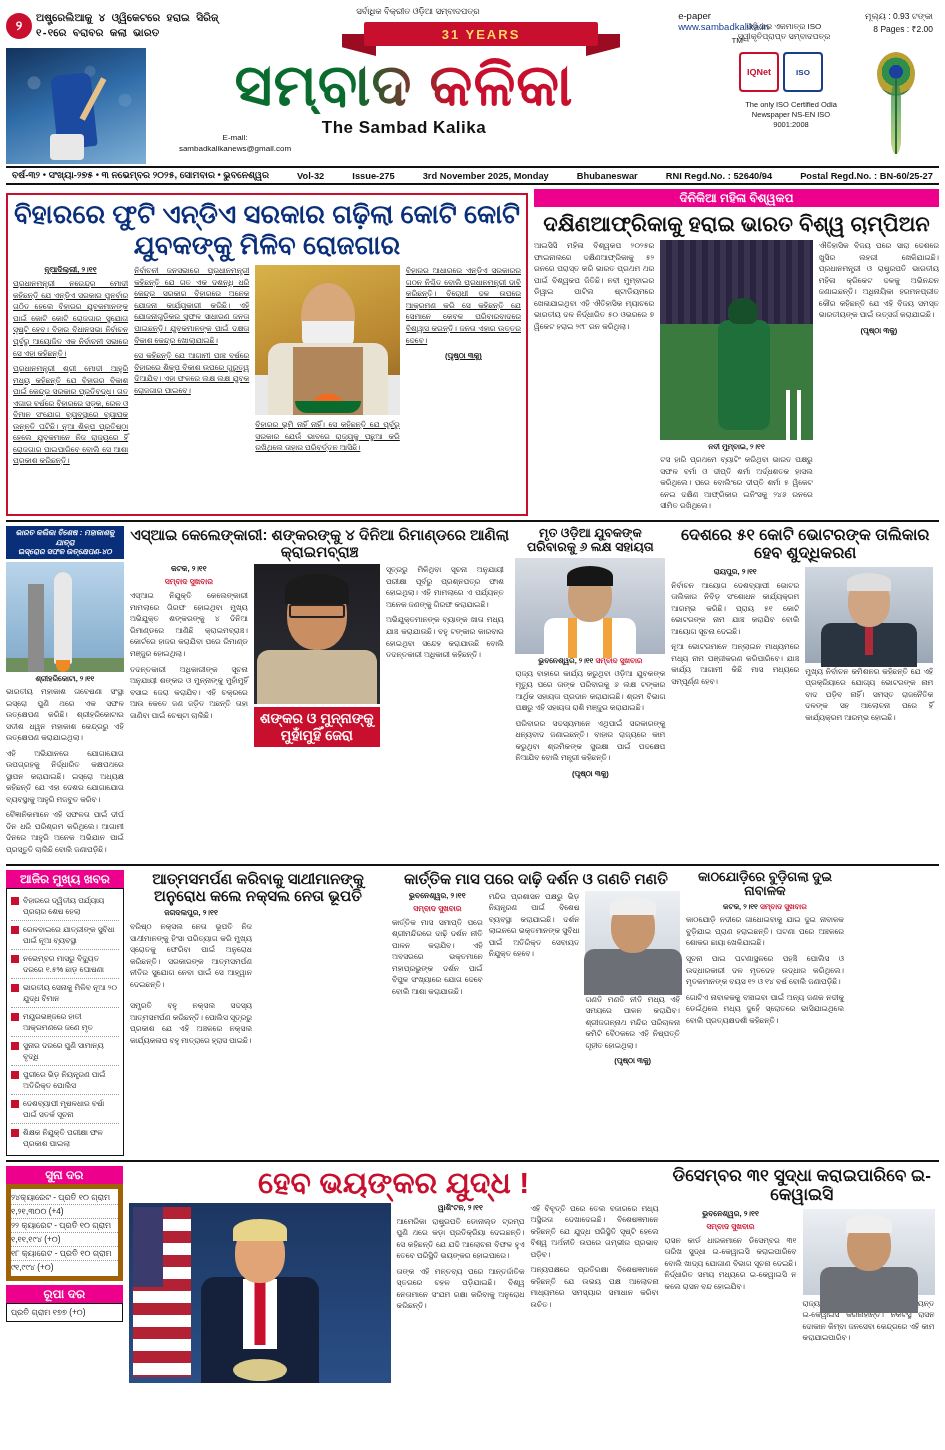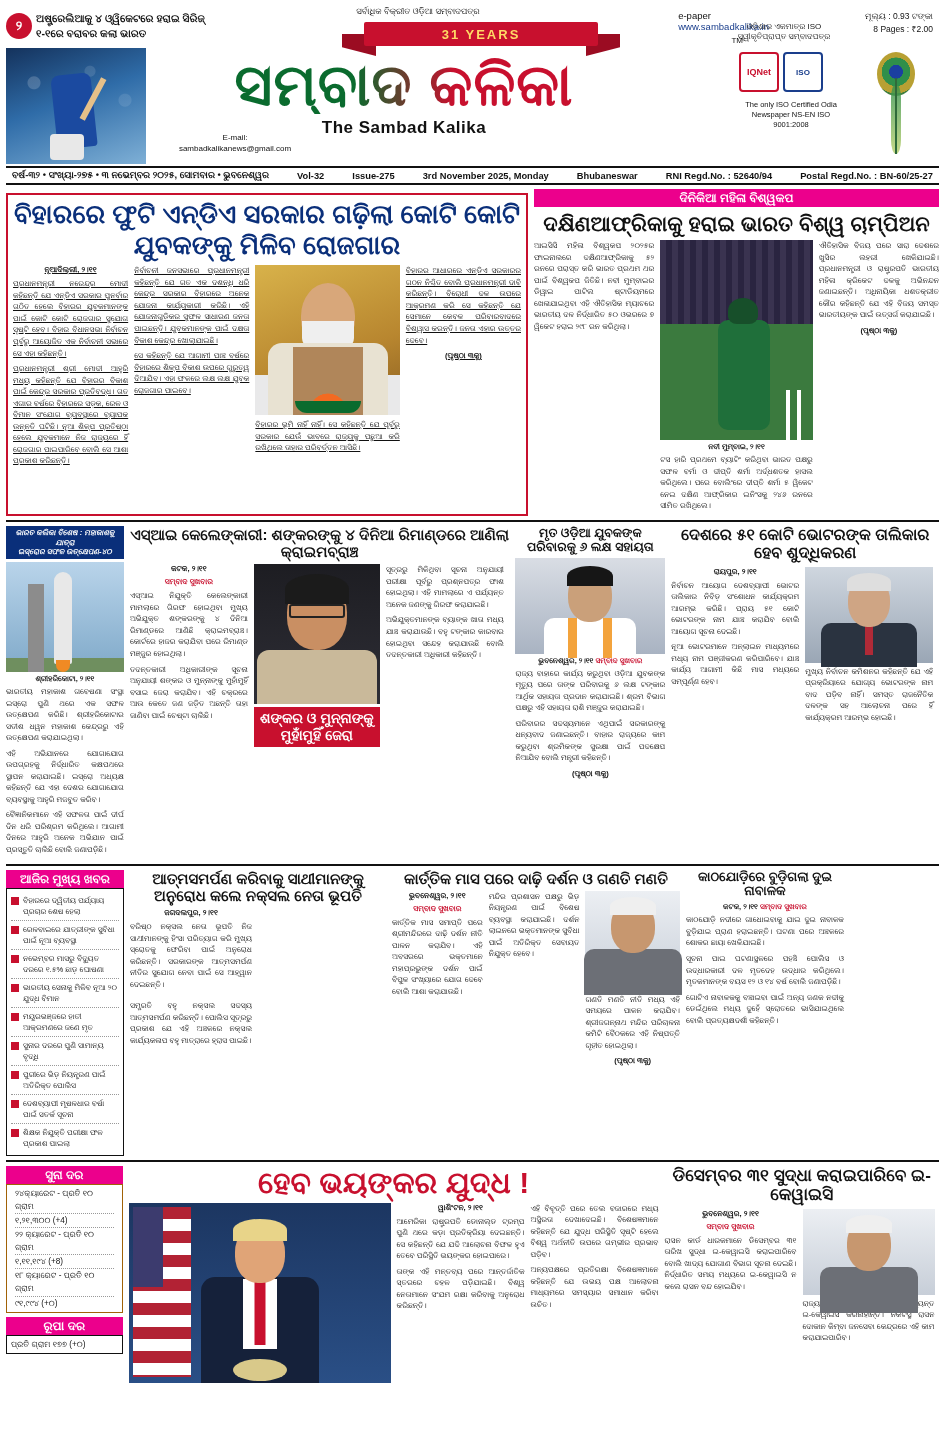--- a/index.html
+++ b/index.html
@@ -17,21 +17,21 @@
   .masthead { position:relative; height:160px; border-bottom:0px; }
   .mh-left-banner {
     position:absolute; left:0; top:2px; width:258px; height:40px;
     display:flex; align-items:center; gap:4px;
   }
   .mh-badge {
     width:26px;height:26px;border-radius:50%;
     background:#c8102e;color:#fff;display:flex;align-items:center;justify-content:center;
     font-size:13px; font-weight:bold;
   }
-  .mh-left-lines { font-size:10.5px; line-height:1.45; font-weight:bold; color:#111; }
+  .mh-left-lines { font-size:10.5px; line-height:1.45; font-weight:bold; color:#111;font-family:Liberation Mono, monospace; }
   .mh-photo {
     position:absolute; left:0; top:44px; width:140px; height:116px;
     background:linear-gradient(160deg,#1d3f6e 0%,#2d6aa8 40%,#6ea3cf 70%,#123));
     background:linear-gradient(160deg,#14325c 0%,#2f6ca8 45%,#7fb0d6 100%);
     overflow:hidden;
   }
   .mh-photo .crowd { position:absolute; inset:0; background:
      radial-gradient(circle at 20% 30%, rgba(255,255,255,.18) 0 6px, transparent 7px),
      radial-gradient(circle at 60% 20%, rgba(255,255,255,.12) 0 5px, transparent 6px),
      radial-gradient(circle at 85% 45%, rgba(255,255,255,.10) 0 6px, transparent 7px);
@@ -312,21 +312,21 @@
             <div class="stand"></div>
             <div class="kit-g"></div>
             <div class="helm-g"></div>
             <div class="stumps"></div>
 
           </div>
           <div class="caption">ନବୀ ମୁମ୍ବାଇ, ୨।୧୧</div>
           <p class="body" style="margin-top:3px;">ଟସ ହାରି ପ୍ରଥମେ ବ୍ୟାଟିଂ କରିଥିବା ଭାରତ ପକ୍ଷରୁ ସଫଳ ବର୍ମା ଓ ଦୀପ୍ତି ଶର୍ମା ଅର୍ଦ୍ଧଶତକ ହାସଲ କରିଥିଲେ। ପରେ ବୋଲିଂରେ ଦୀପ୍ତି ଶର୍ମା ୫ ୱିକେଟ ନେଇ ଦକ୍ଷିଣ ଆଫ୍ରିକାର ଇନିଂସକୁ ୨୪୬ ରନରେ ସୀମିତ ରଖିଥିଲେ।</p>
         </div>
         <div style="width:122px;">
-          <p class="body">ଐତିହାସିକ ବିଜୟ ପରେ ସାରା ଦେଶରେ ଖୁସିର ଲହରୀ ଖେଳିଯାଇଛି। ପ୍ରଧାନମନ୍ତ୍ରୀ ଓ ରାଷ୍ଟ୍ରପତି ଭାରତୀୟ ମହିଳା କ୍ରିକେଟ ଦଳକୁ ଅଭିନନ୍ଦନ ଜଣାଇଛନ୍ତି। ଅଧିନାୟିକା ଧଶତକ୍ରୀତ କୌର କହିଛନ୍ତି ଯେ ଏହି ବିଜୟ ସମସ୍ତ ଭାରତୀୟଙ୍କ ପାଇଁ ଉତ୍ସର୍ଗ କରାଯାଇଛି।</p>
+          <p class="body">ଐତିହାସିକ ବିଜୟ ପରେ ସାରା ଦେଶରେ ଖୁସିର ଲହରୀ ଖେଳିଯାଇଛି। ପ୍ରଧାନମନ୍ତ୍ରୀ ଓ ରାଷ୍ଟ୍ରପତି ଭାରତୀୟ ମହିଳା କ୍ରିକେଟ ଦଳକୁ ଅଭିନନ୍ଦନ ଜଣାଇଛନ୍ତି। ଅଧିନାୟିକା ହରମନପ୍ରୀତ କୌର କହିଛନ୍ତି ଯେ ଏହି ବିଜୟ ସମସ୍ତ ଭାରତୀୟଙ୍କ ପାଇଁ ଉତ୍ସର୍ଗ କରାଯାଇଛି।</p>
           <p class="body" style="text-align:center;font-weight:bold;">(ପୃଷ୍ଠା ୩କୁ)</p>
         </div>
       </div>
     </div>
   </div>
 
   <div class="hr-thick"></div>
 
   <div class="cols" style="gap:6px;">
 
@@ -502,25 +502,25 @@
       <p class="body">ଗୋଟିଏ ନାବାଳକକୁ ବଞ୍ଚାଇବା ପାଇଁ ଅନ୍ୟ ଜଣକ ନଦୀକୁ ଡେଇଁଥିଲେ ମଧ୍ୟ ଦୁହେଁ ସ୍ରୋତରେ ଭାସିଯାଇଥିଲେ ବୋଲି ପ୍ରତ୍ୟକ୍ଷଦର୍ଶୀ କହିଛନ୍ତି।</p>
     </div>
   </div>
 
   <div class="hr-thick"></div>
 
   <div class="cols" style="gap:6px;">
 
     <div style="width:118px;">
       <div class="gold-head">ସୁନା ଦର</div>
-      <div style="border:1px solid #a16207;padding:2px 8px;">
+      <div style="border:5px solid #a16207;padding:2px 0;">
         <div class="rate-row">୨୪କ୍ୟାରେଟ - ପ୍ରତି ୧୦ ଗ୍ରାମ</div>
         <div class="rate-row">୧,୨୧,୩୦୦ (+4)</div>
         <div class="rate-row">୨୨ କ୍ୟାରେଟ - ପ୍ରତି ୧୦ ଗ୍ରାମ</div>
-        <div class="rate-row">୧,୧୧,୧୯୪ (+8)</div>
+        <div class="rate-row">୧,୧୧,୧୯୪ (+୦)</div>
         <div class="rate-row">୧୮ କ୍ୟାରେଟ - ପ୍ରତି ୧୦ ଗ୍ରାମ</div>
         <div class="rate-row" style="border-bottom:none;">୯୧,୯୯୪ (+୦)</div>
       </div>
       <div class="gold-head" style="margin-top:4px;">ରୂପା ଦର</div>
       <div style="border:1px solid #111;padding:2px 4px;">
         <div class="rate-row" style="border-bottom:none;">ପ୍ରତି ଗ୍ରାମ ୧୭୭ (+୦)</div>
       </div>
     </div>
 
     <div style="width:530px;">

